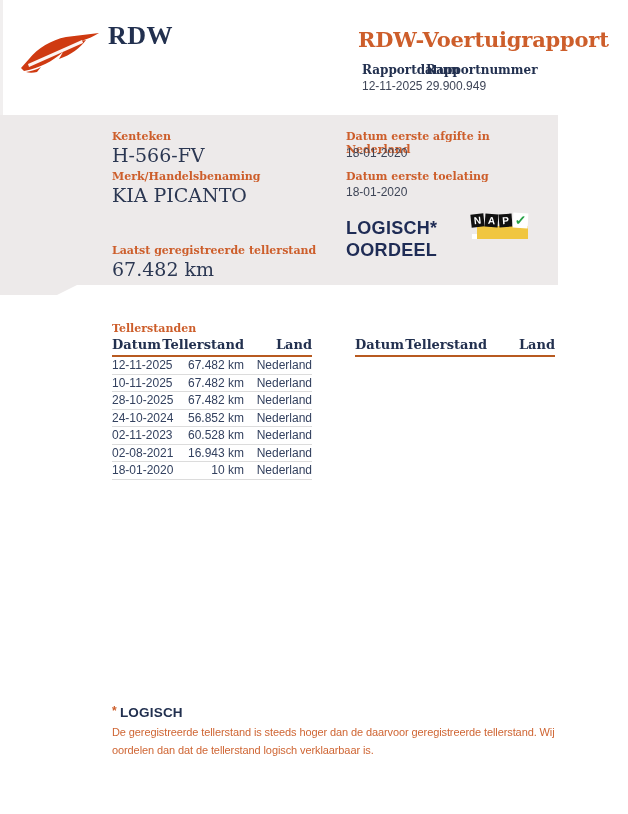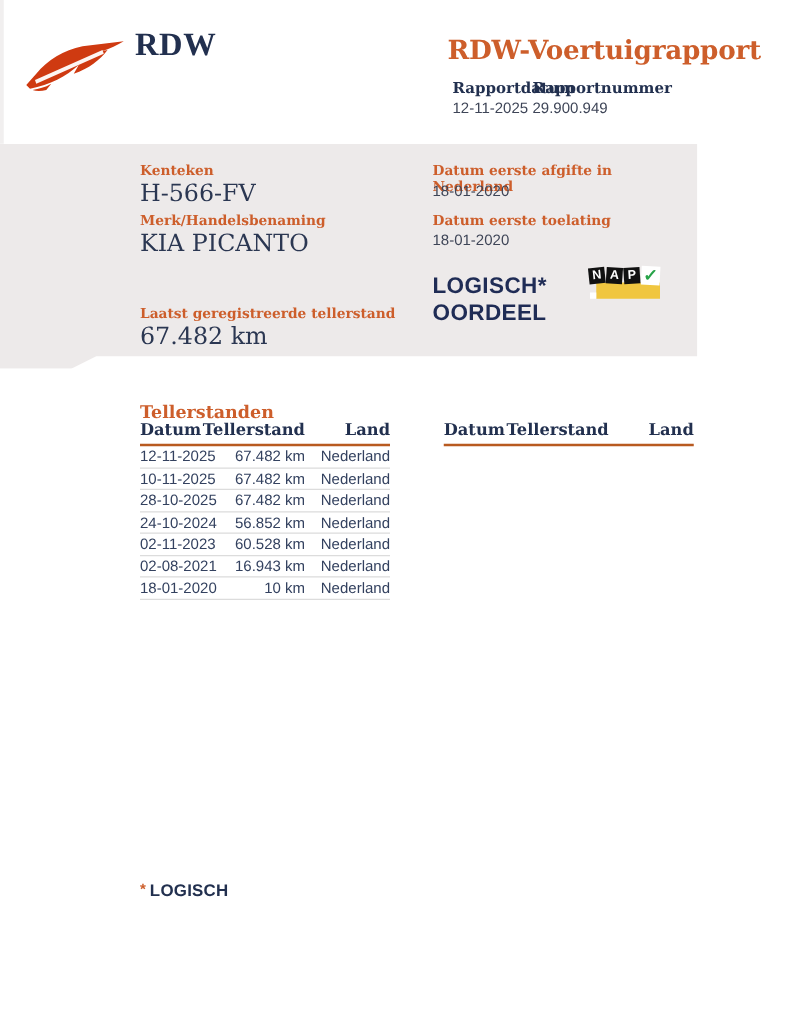--- a/index.html
+++ b/index.html
@@ -49,21 +49,21 @@
   .nap-n{left:0;transform:rotate(-6deg);} .nap-a{left:14px;transform:rotate(4deg);}
   .nap-p{left:28px;transform:rotate(-4deg);}
   .nap-check{position:absolute;left:42px;top:0;width:15px;height:15px;background:#fff;
     color:var(--nap-green);font-weight:bold;font-size:14px;line-height:14px;text-align:center;
     transform:rotate(3deg);}
 
   
   .ttable{position:absolute;width:200px;}
   .ttable-left{left:112px;top:322px;}
   .ttable-right{left:355px;top:322px;}
-  .ttitle{font-family:"DejaVu Serif",serif;font-weight:bold;font-size:14px;color:var(--accent);height:13px;}
+  .ttitle{font-family:"DejaVu Serif",serif;font-weight:bold;font-size:11px;color:var(--accent);height:13px;}
   .thead{position:relative;height:18px;margin-top:4px;border-bottom:2px solid var(--rule-orange);}
   .th{position:absolute;bottom:3px;font-family:"DejaVu Serif",serif;font-weight:bold;font-size:13px;color:var(--navy);}
   .th-datum{left:0;} .th-teller{right:68px;} .th-land{right:0;}
   .trow{position:relative;height:17.5px;border-bottom:1px solid var(--row-line);font-size:12px;color:#33415f;}
   .trow span{position:absolute;top:0;line-height:17.5px;}
   .c-datum{left:0;} .c-teller{right:68px;} .c-land{right:0;}
 
   
   .footnote-head{position:absolute;left:112px;top:704px;font-size:13.5px;font-weight:bold;color:var(--navy);
     letter-spacing:0.2px;}
@@ -170,13 +170,14 @@
       <span class="th th-datum">Datum</span>
       <span class="th th-teller">Tellerstand</span>
       <span class="th th-land">Land</span>
     </div>
     <div></div>
   </div>
 
   <div class="footnote-head">
     <span class="marker">*</span><span>LOGISCH</span>
   </div>
+  <div class="footnote-text">De geregistreerde tellerstand is steeds hoger dan de daarvoor geregistreerde tellerstand. Wij oordelen dan dat de tellerstand logisch verklaarbaar is.</div>
 </div>
 
 </body></html>

